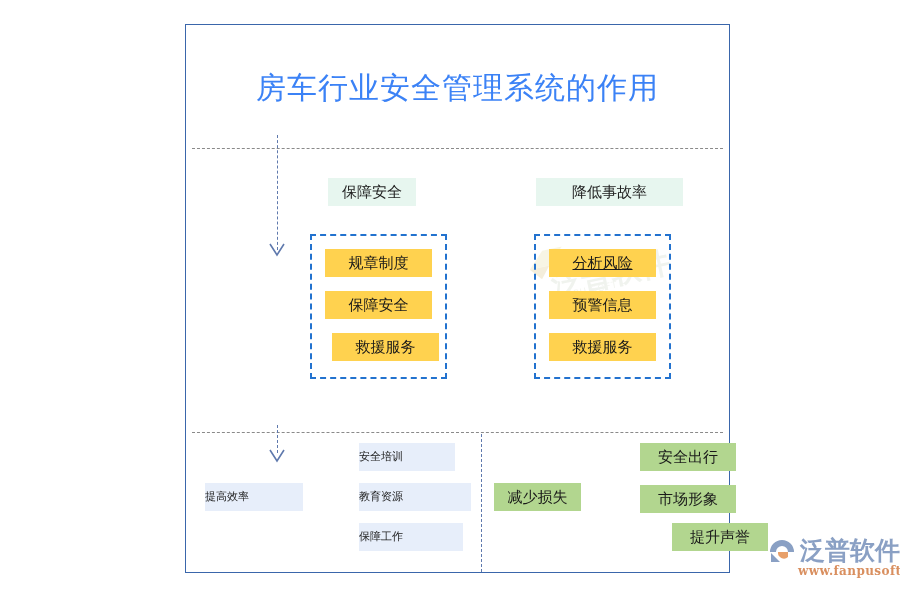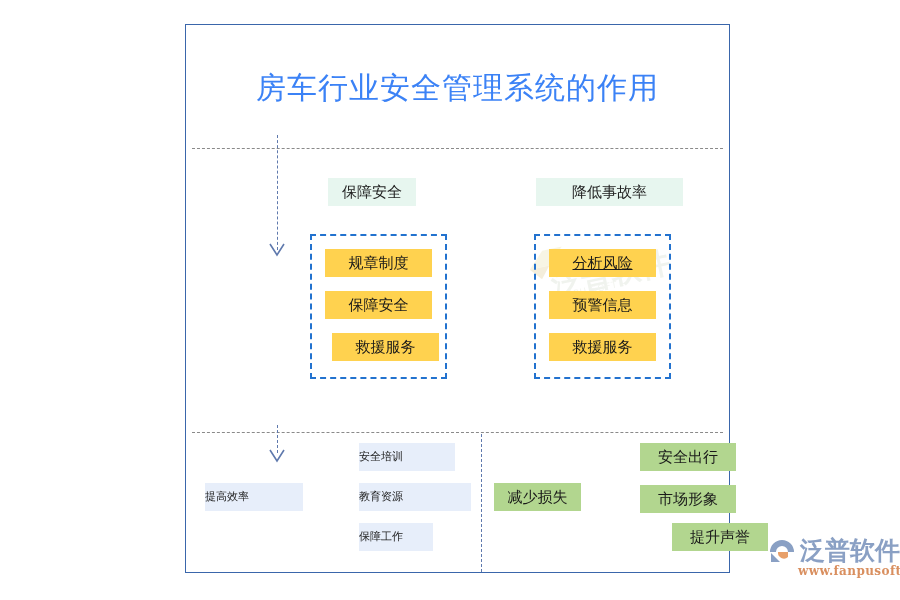--- a/index.html
+++ b/index.html
@@ -212,21 +212,21 @@
 <div class="chip-amber" style="left:549px; top:249px;text-decoration:underline;">分析风险</div>
 <div class="chip-amber" style="left:549px; top:291px;">预警信息</div>
 <div class="chip-amber" style="left:549px; top:333px;">救援服务</div>
 
 <div class="vsep"></div>
 
 <div class="chip-blue" style="left:205px; top:483px; width:98px;">提高效率</div>
 
 <div class="chip-blue" style="left:359px; top:443px; width:96px;">安全培训</div>
 <div class="chip-blue" style="left:359px; top:483px; width:112px;">教育资源</div>
-<div class="chip-blue" style="left:359px; top:523px; width:74px;">保障工作</div>
+<div class="chip-blue" style="left:359px; top:523px; width:104px;">保障工作</div>
 
 <div class="chip-green" style="left:494px; top:483px; width:87px;">减少损失</div>
 
 <div class="chip-green" style="left:640px; top:443px; width:96px;">安全出行</div>
 <div class="chip-green" style="left:640px; top:485px; width:96px;">市场形象</div>
 <div class="chip-green" style="left:672px; top:523px; width:96px;">提升声誉</div>
 
 <div id="brand">
   <svg id="brand-mark" viewBox="0 0 30 26">
     <path d="M2 14 A12 12 0 0 1 26 14 L20 14 A6 6 0 0 0 8 14 Z" fill="#8aa0c4"></path>

